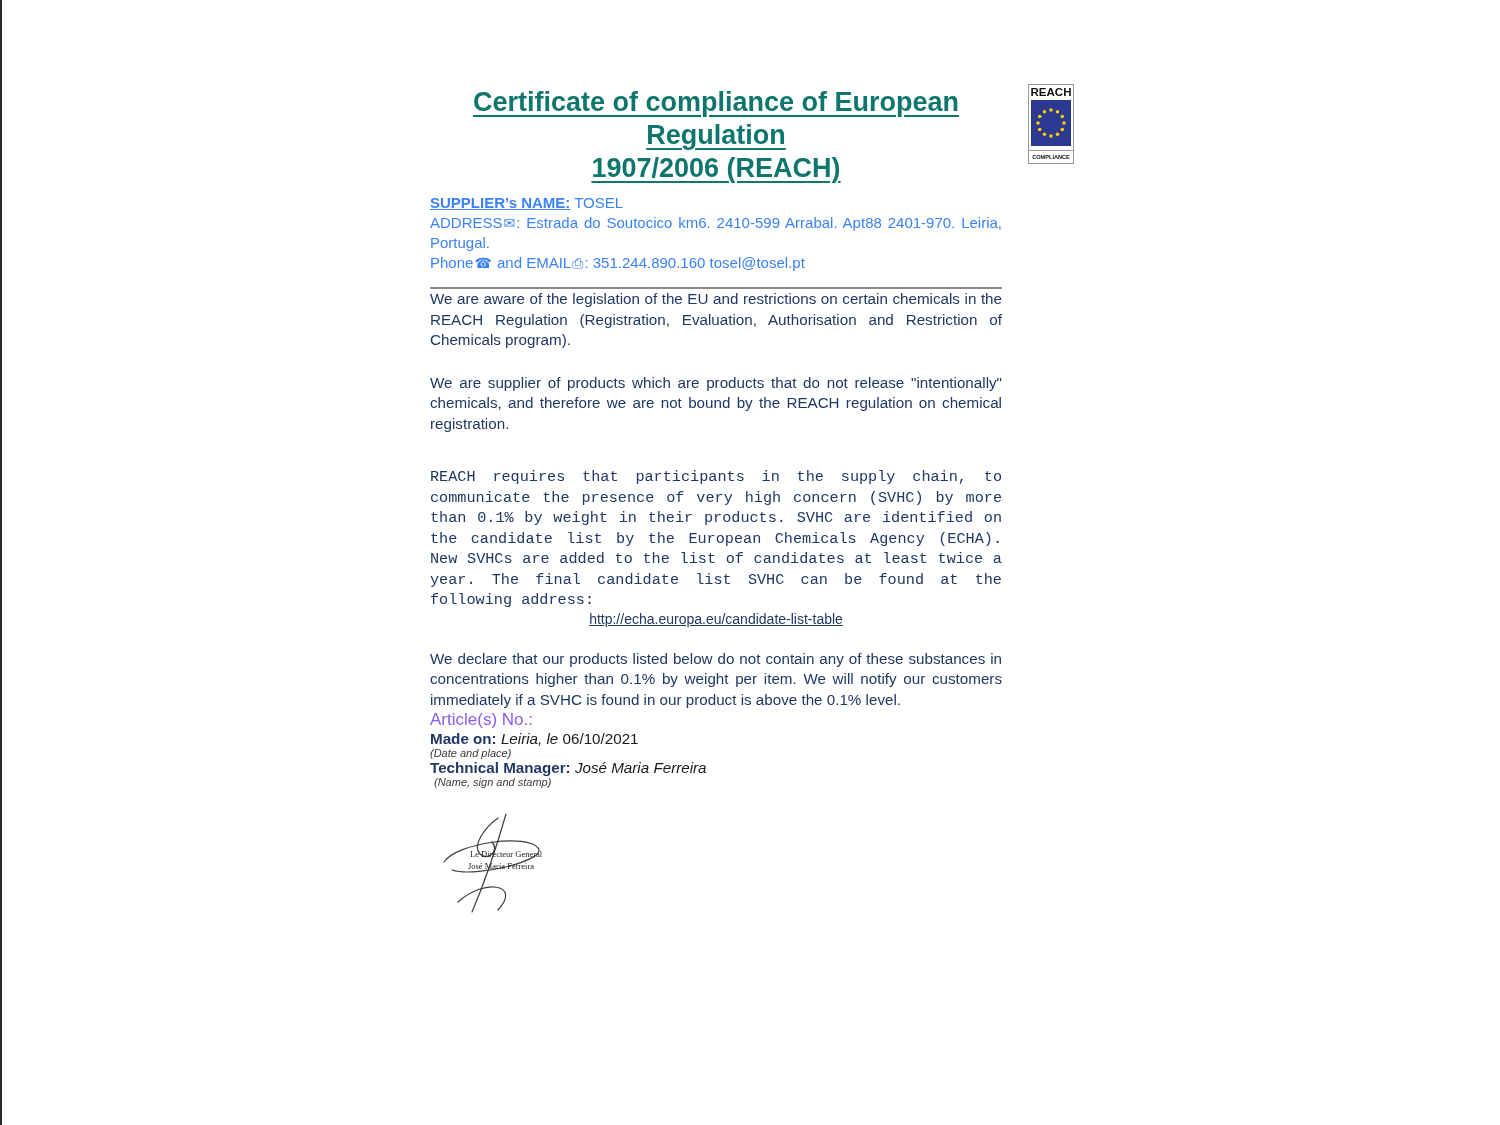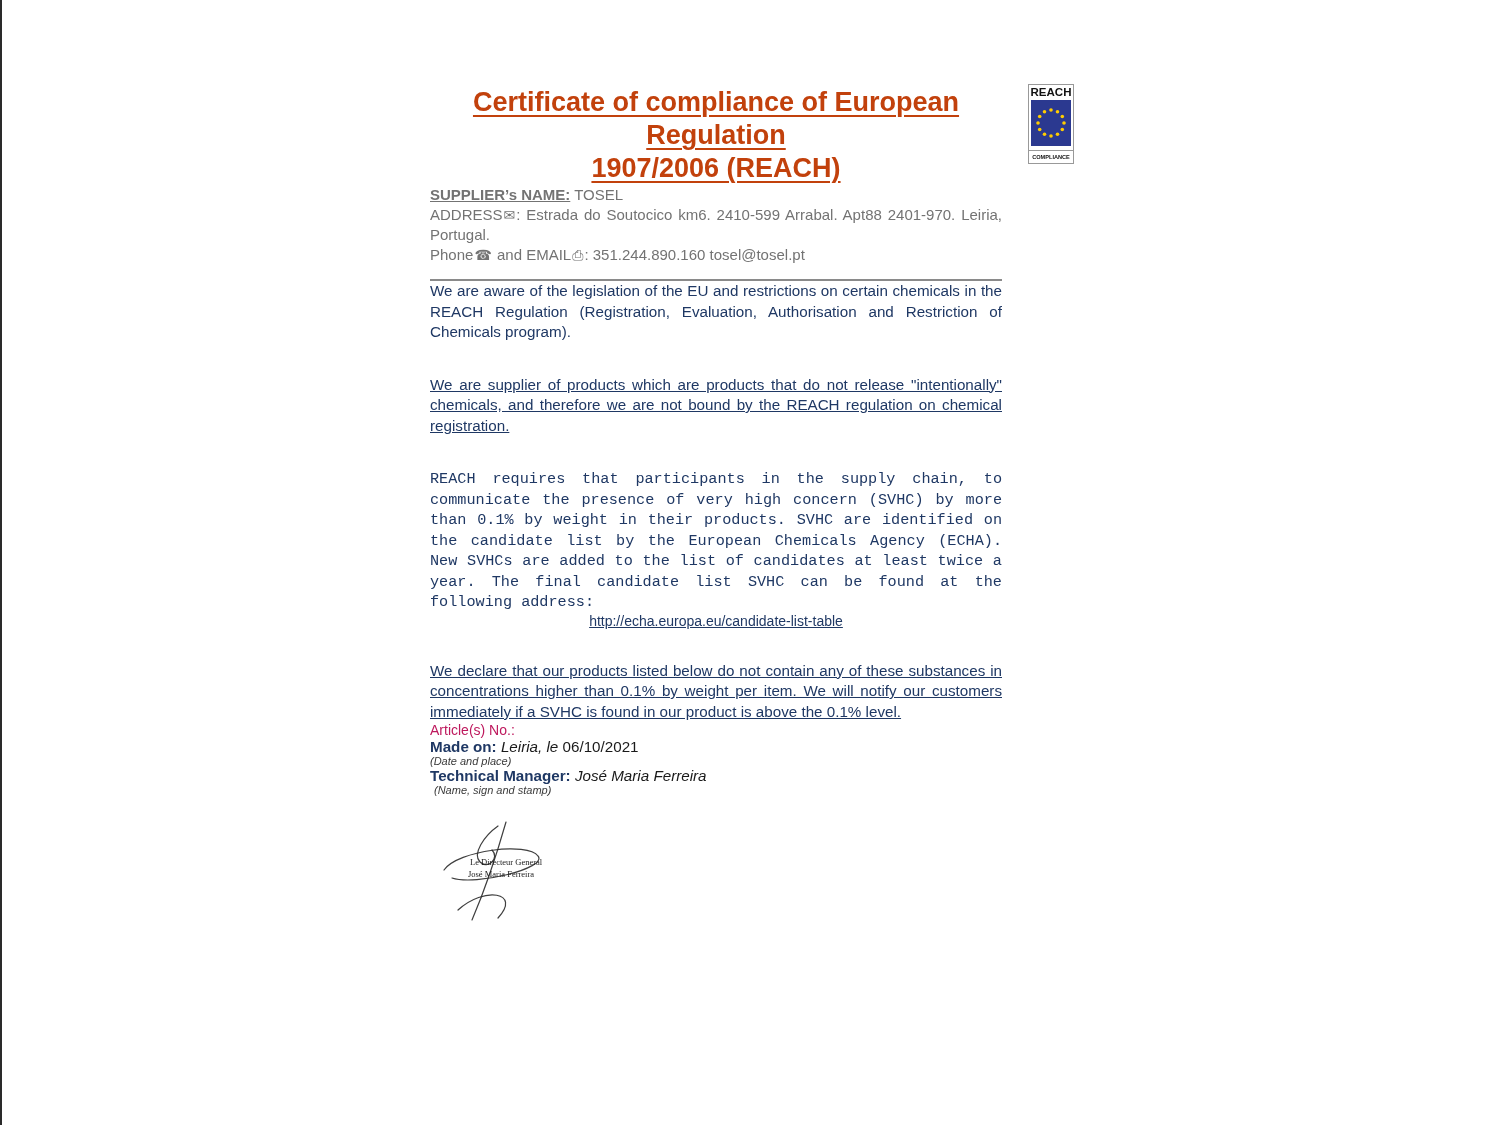--- a/index.html
+++ b/index.html
@@ -23,43 +23,43 @@
   }
   .content {
     position: absolute;
     left: 430px;
     top: 0;
     width: 572px;
   }
   .content p { margin: 0; }
 
   .title {
-    margin: 86px 0 0 0;
+    margin: 86px 0 8px 0;
     text-align: center;
     font-size: 27px;
     font-weight: 700;
     line-height: 33px;
-    color: #c2410c;
+    color: #0f766e;
   }
   .title-line {
     text-decoration: underline;
     text-decoration-thickness: 2px;
     text-underline-offset: 4px;
   }
 
   .logo {
     position: absolute;
     left: 1028px;
     top: 84px;
     width: 46px;
     height: 70px;
   }
 
   .supplier {
-    color: #737373;
+    color: #3b82f6;
     font-size: 15px;
     line-height: 20px;
   }
   .supplier .justify { text-align: justify; }
   .bold { font-weight: 700; }
   .underline { text-decoration: underline; }
   .icon-glyph {
     font-size: 14px;
     padding: 0 1px;
   }
@@ -72,37 +72,37 @@
   }
 
   .para {
     margin-top: 24px;
     color: #1f3864;
     font-size: 15.2px;
     line-height: 20.5px;
     text-align: justify;
   }
   .para.gap-lg { margin-top: 33px; font-family: Liberation Mono, monospace; }
-  .para.gap-md { margin-top: 32px; text-decoration: underline; }
+  .para.gap-md { margin-top: 22px; }
 
   .link-line {
     margin-top: 34px;
     text-align: center;
     font-size: 14px;
   }
   .link {
     color: #1f3864;
     text-decoration: underline;
     cursor: pointer;
   }
 
   .article-line {
     margin-top: 30px;
-    color: #be185d;
-    font-size: 14px;
+    color: #8b5cf6;
+    font-size: 17px;
   }
 
   .made-on { margin-top: 58px; font-size: 15.2px; color: #1a1a1a; }
   .manager { margin-top: 14px; font-size: 15.2px; color: #1a1a1a; }
   .label-navy { font-weight: 700; color: #1f3864; }
   .italic { font-style: italic; }
   .note {
     margin-top: 3px;
     font-size: 11px;
     font-style: italic;

